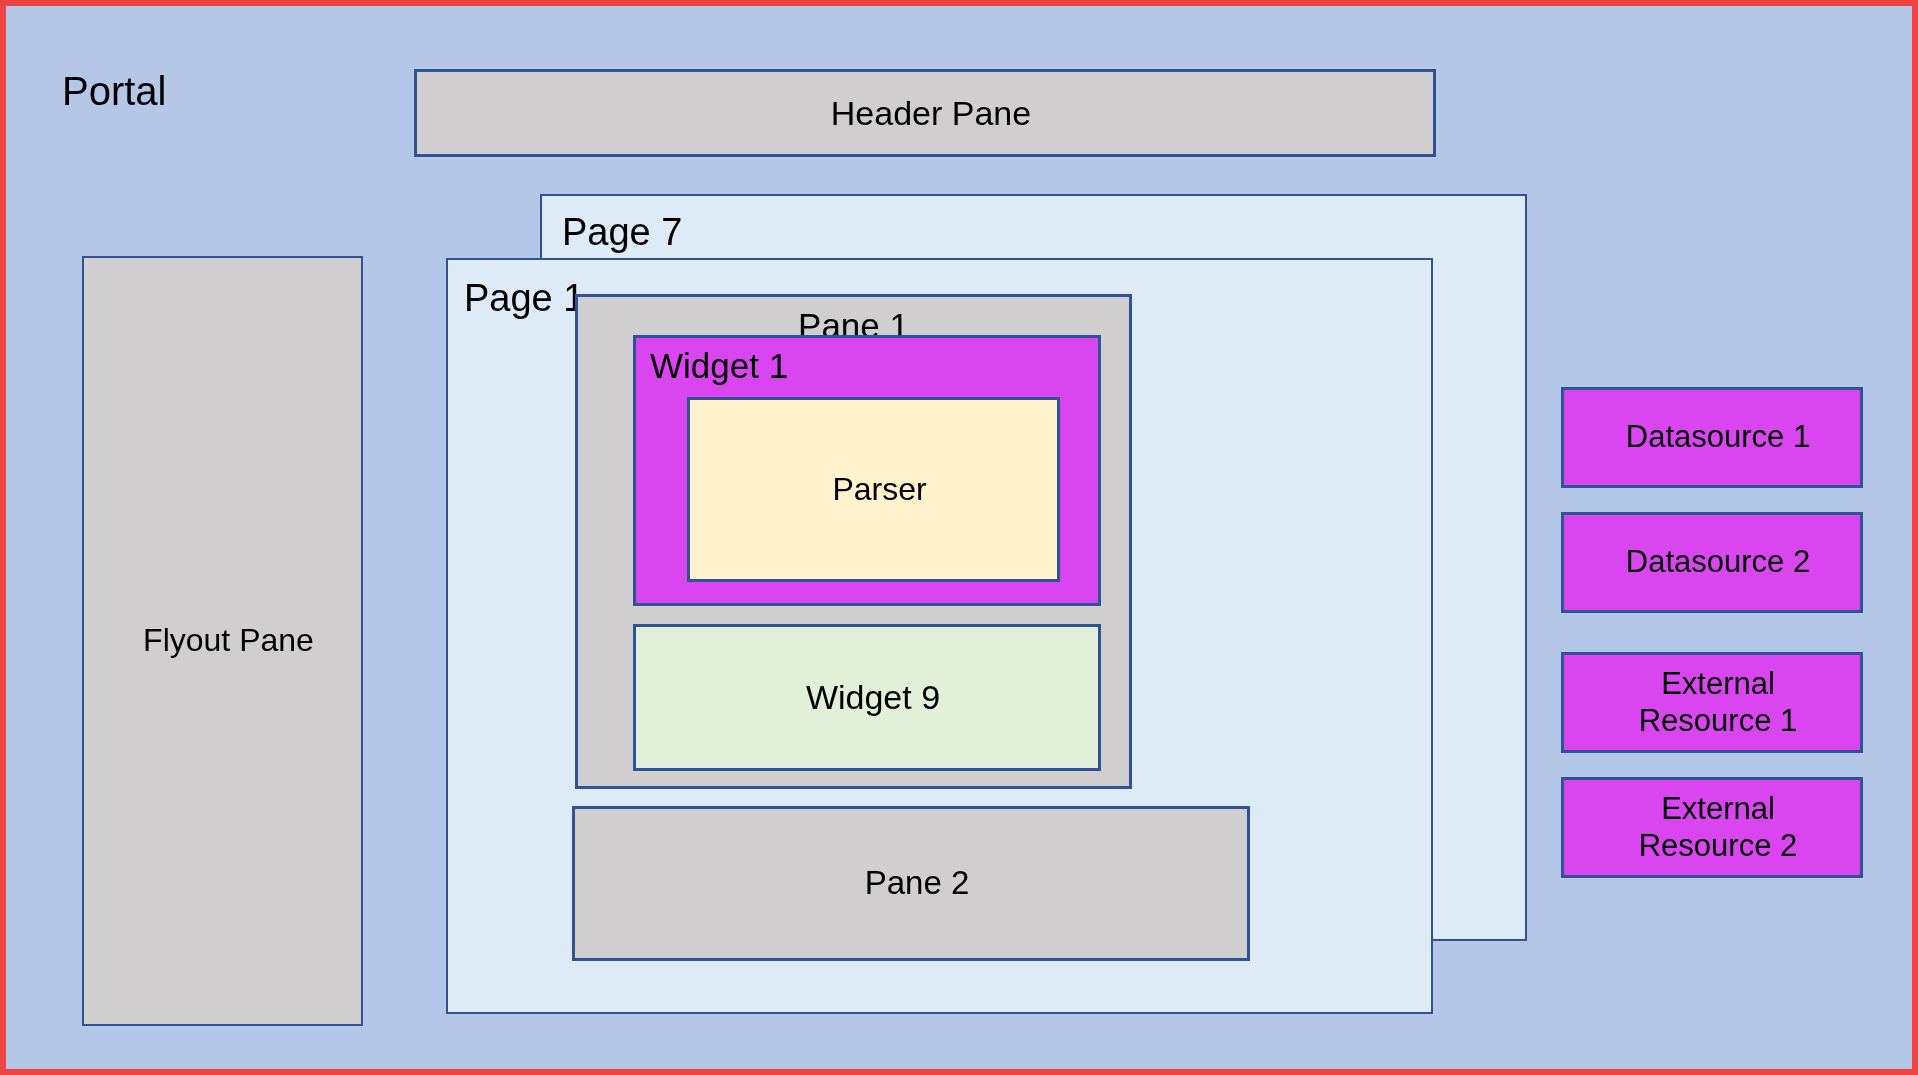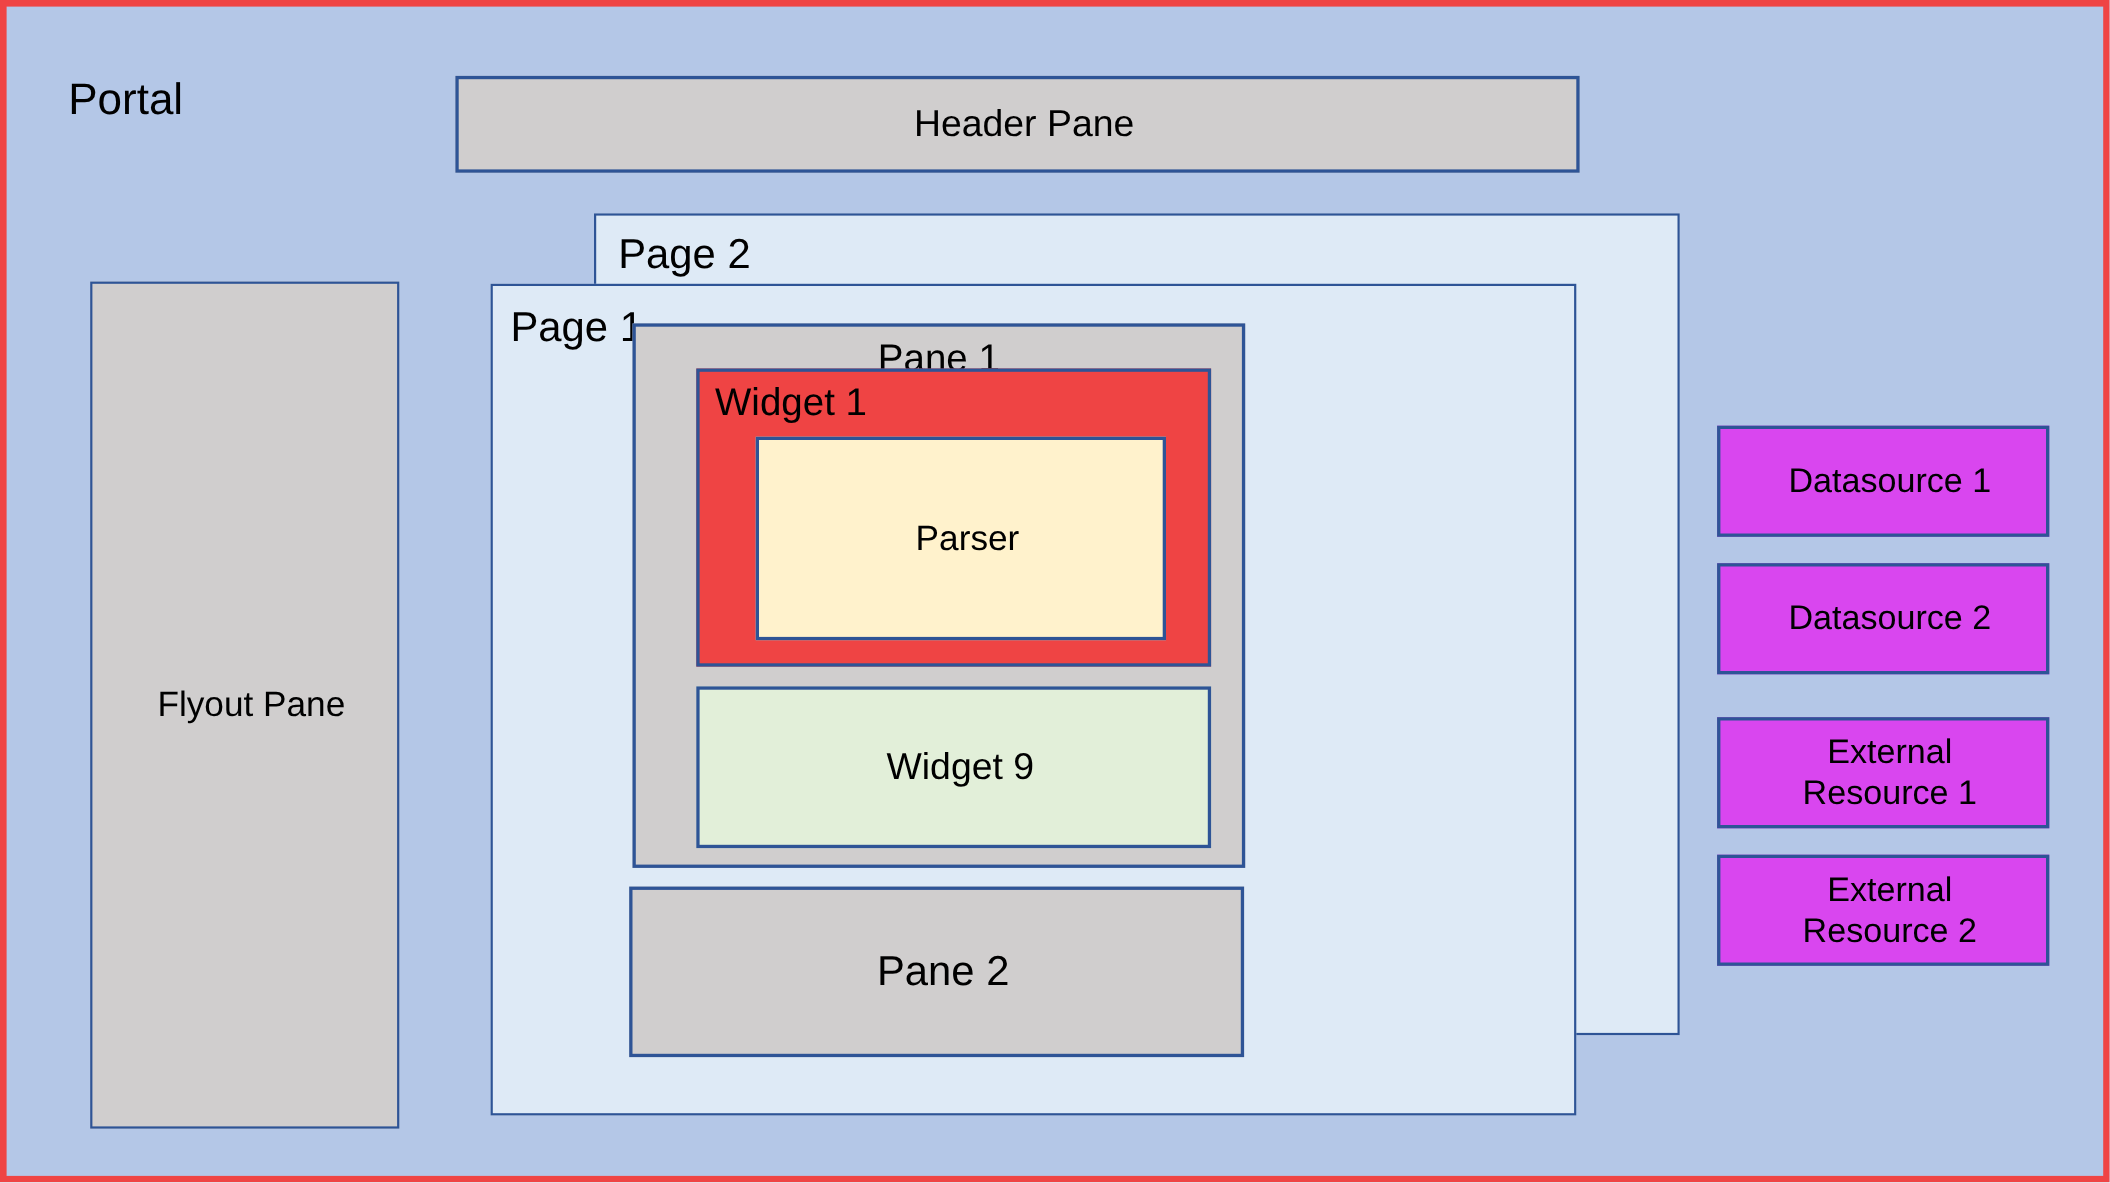--- a/index.html
+++ b/index.html
@@ -111,21 +111,21 @@
     top: 8px;
     text-align: center;
     font-size: 35px;
   }
 
   .widget1 {
     left: 55px;
     top: 38px;
     width: 468px;
     height: 271px;
-    background: #ef4444;
+    background: #d946ef;
     display: block;
   }
   .widget1-title {
     position: absolute;
     left: 14px;
     top: 7px;
     font-size: 35px;
   }
 
   .parser {
@@ -142,24 +142,24 @@
     top: 327px;
     width: 468px;
     height: 147px;
     background: #e2efd9;
     font-size: 34px;
   }
 
   .pane2 {
     left: 566px;
     top: 800px;
-    width: 559px;
+    width: 678px;
     height: 155px;
     background: #d0cece;
-    font-size: 38px;
+    font-size: 33px;
   }
 
   .flyout-pane {
     left: 76px;
     top: 250px;
     width: 281px;
     height: 770px;
     background: #d0cece;
     font-size: 32px;
     border-width: 2px;
@@ -187,21 +187,21 @@
 
     <div class="box header-pane">
       <span>Header Pane</span>
     </div>
 
     <div class="box flyout-pane">
       <span>Flyout Pane</span>
     </div>
 
     <div class="box page2">
-      <div class="page2-title">Page 2</div>
+      <div class="page2-title">Page 7</div>
     </div>
 
     <div class="box page1">
 
       <div class="page1-title">Page 1</div>
 
     </div>
 
     <div class="box pane1">
 

